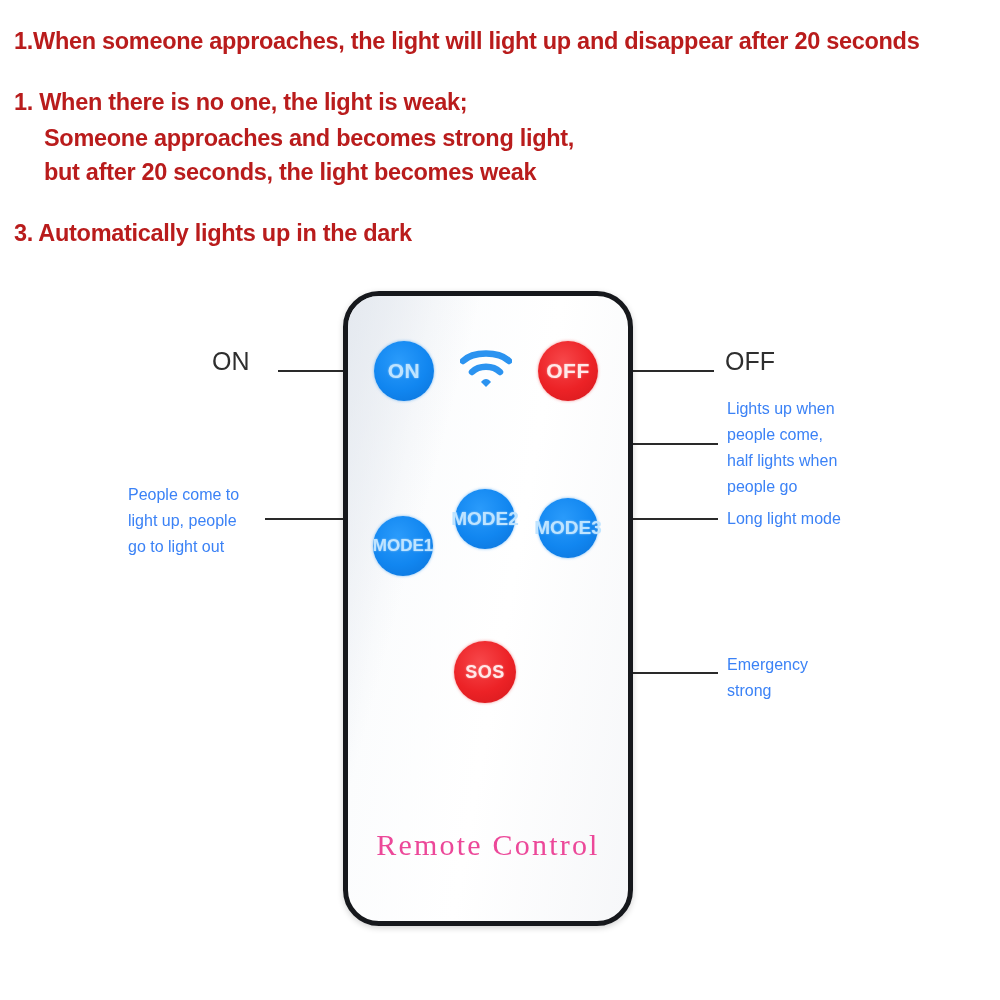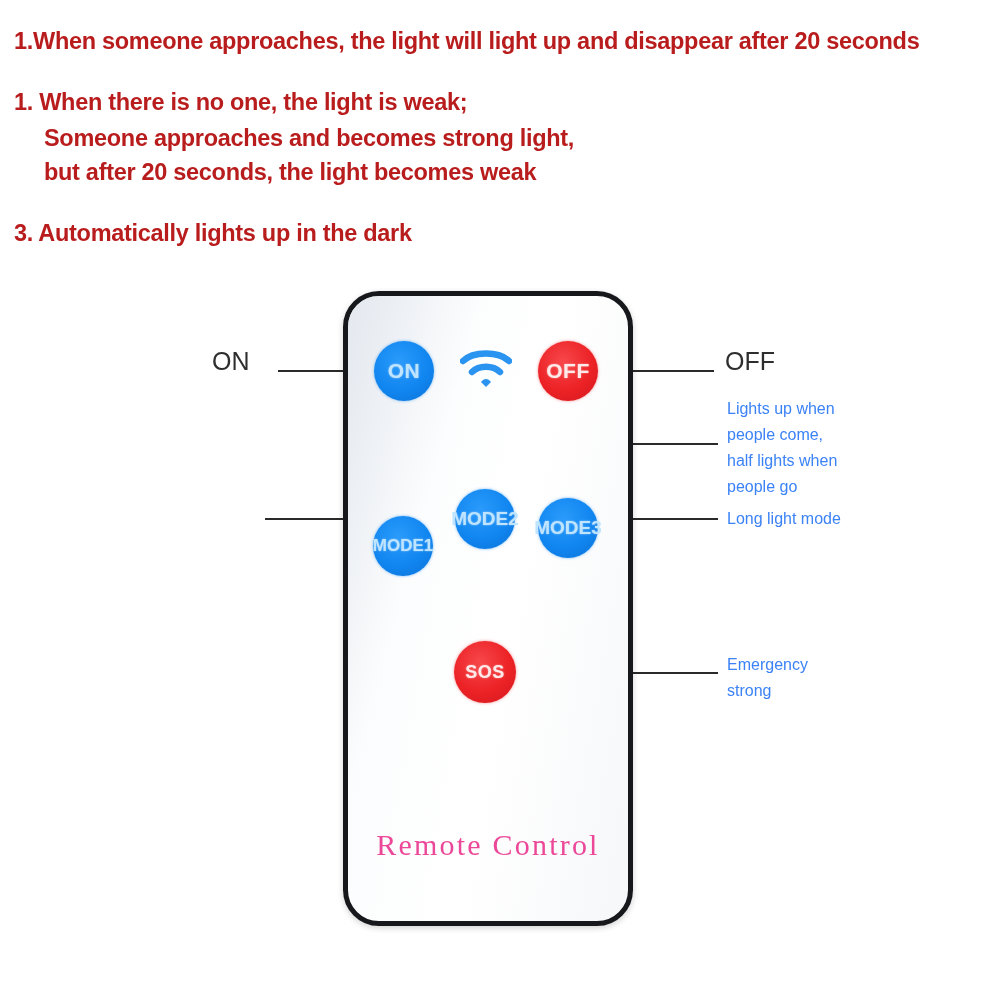--- a/index.html
+++ b/index.html
@@ -195,14 +195,17 @@
 
   <div class="callout callout-big co-on">ON</div>
   <div class="callout callout-big co-off">OFF</div>
   <div class="callout co-m2">Lights up when
 people come,
 half lights when
 people go</div>
   <div class="callout co-m3">Long light mode</div>
   <div class="callout co-sos">Emergency
 strong</div>
+  <div class="callout co-m1">People come to
+light up, people
+go to light out</div>
 
 </div>
 
 </body></html>

